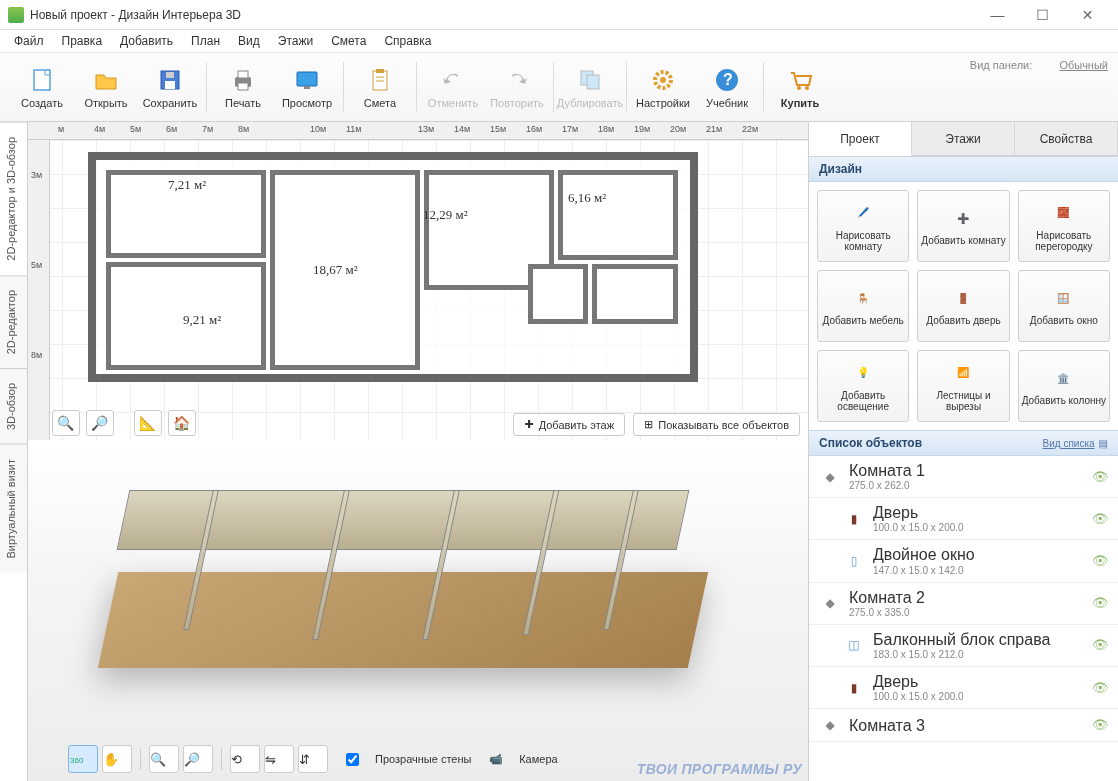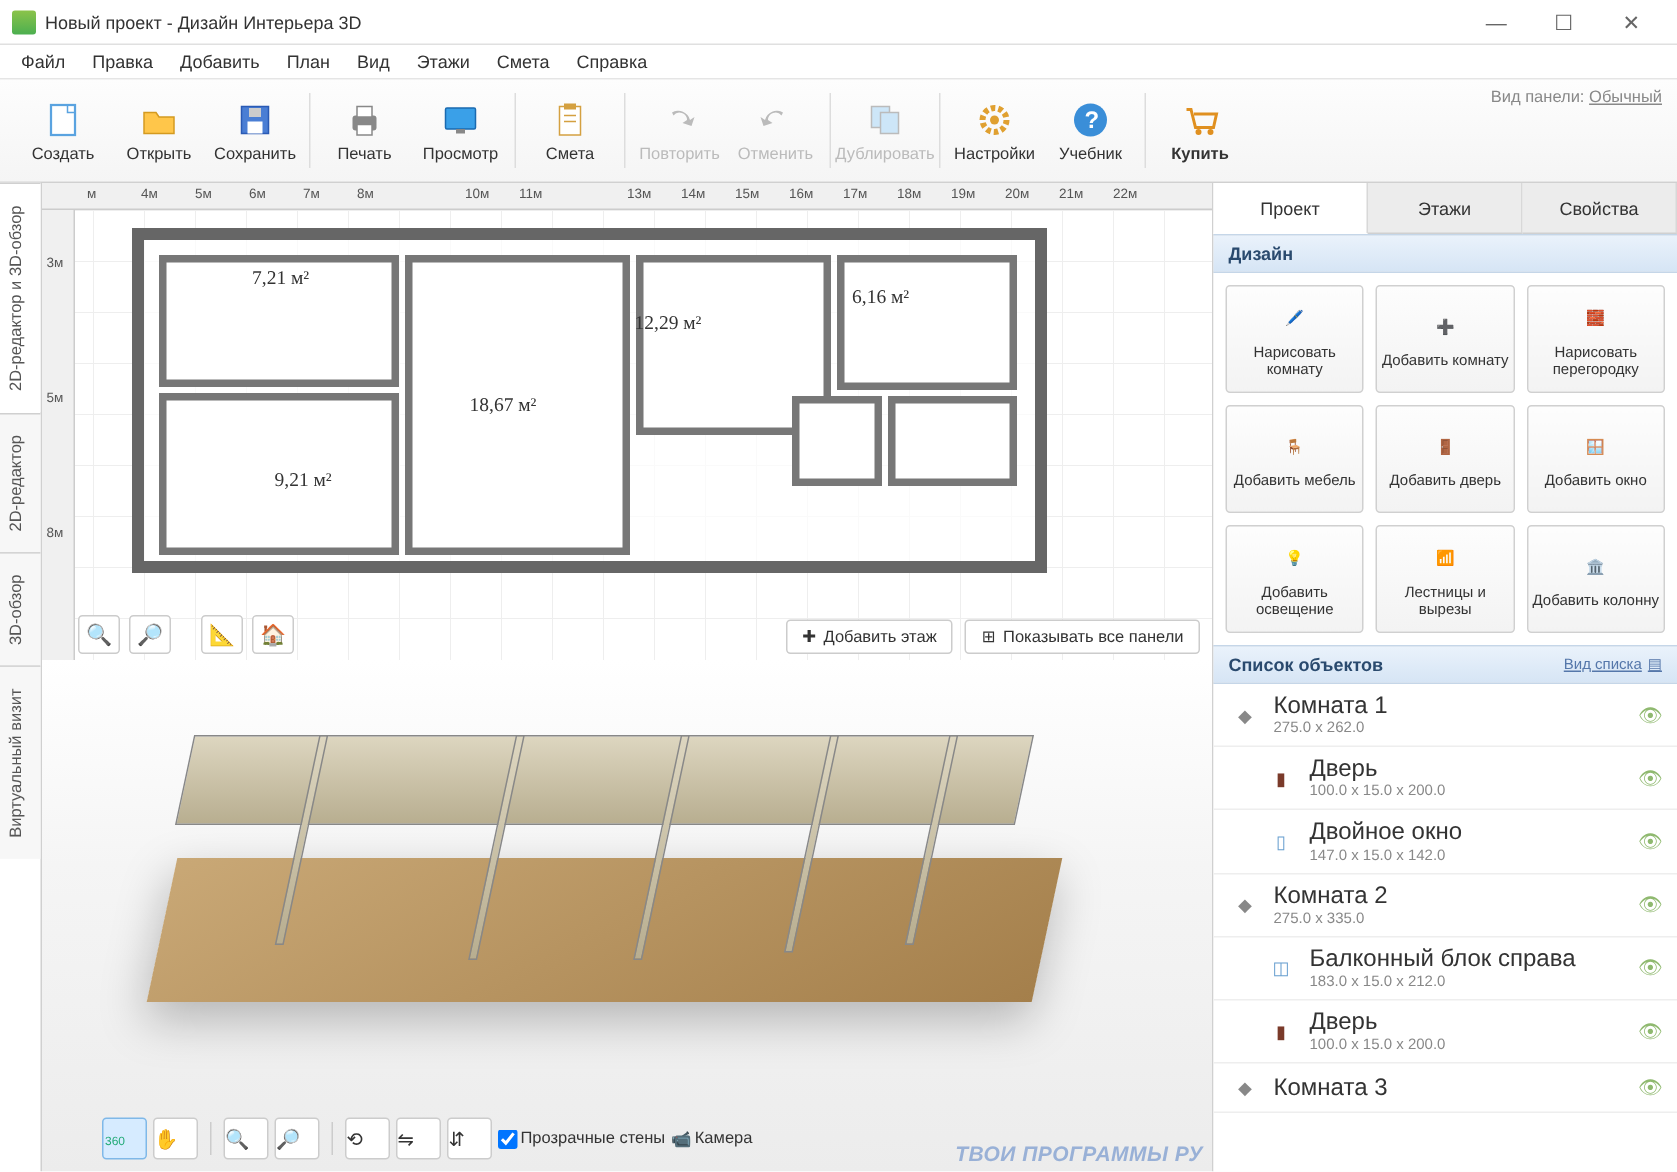--- a/index.html
+++ b/index.html
@@ -9,21 +9,21 @@
 .titlebar .title { flex: 1; font-size: 12px; }
 .titlebar .winbtn { width: 45px; height: 30px; display: flex; align-items: center; justify-content: center; font-size: 14px; color: #666; }
 .menubar { height: 22px; display: flex; align-items: center; padding: 0 6px; gap: 2px; }
 .menubar .menuitem { padding: 2px 8px; font-size: 12px; }
 .toolbar { height: 70px; border-top: 1px solid #e5e5e5; border-bottom: 1px solid #d0d0d0; display: flex; align-items: center; padding: 0 10px; background: linear-gradient(#fdfdfd,#f5f5f5); position: relative; }
 .toolbar .tbtn { display: flex; flex-direction: column; align-items: center; justify-content: center; width: 64px; height: 60px; font-size: 11px; gap: 3px; color: #333; }
 .toolbar .tbtn.disabled { color: #bbb; }
 .toolbar .sep { width: 1px; height: 50px; background: #ddd; margin: 0 4px; }
 .toolbar .ticon { width: 28px; height: 28px; display: flex; align-items: center; justify-content: center; }
 .panel-label { position: absolute; right: 10px; top: 6px; font-size: 11px; color: #888; }
-.panel-label a { color: #888; text-decoration: underline; }
+.panel-label a { color: #888; text-decoration: underline; margin-left: 24px; }
 .mainrow { display: flex; height: 659px; }
 .lefttabs { width: 28px; display: flex; flex-direction: column; border-right: 1px solid #d0d0d0; }
 .vtab { flex: 0 0 auto; writing-mode: vertical-rl; transform: rotate(180deg); padding: 14px 5px; text-align: center; font-size: 11px; border-bottom: 1px solid #d0d0d0; background: #f7f7f7; color: #555; cursor: pointer; white-space: nowrap; }
 .vtab.active { background: #fff; font-weight: 500; }
 .canvas-area { flex: 1; display: flex; flex-direction: column; background: #fff; position: relative; }
 .ruler-h { height: 18px; background: #f0f0f0; border-bottom: 1px solid #ccc; position: relative; font-size: 9px; color: #555; overflow: hidden; }
 .ruler-h span { position: absolute; top: 2px; }
 .plan2d { position: relative; height: 300px; background-image: linear-gradient(#eee 1px,transparent 1px),linear-gradient(90deg,#eee 1px,transparent 1px); background-size: 34px 34px; overflow: hidden; }
 .ruler-v { position: absolute; left: 0; top: 0; bottom: 0; width: 22px; background: #f0f0f0; border-right: 1px solid #ccc; font-size: 9px; color: #555; }
 .ruler-v span { position: absolute; left: 3px; }
@@ -36,21 +36,21 @@
 .plan-actions { position: absolute; right: 8px; bottom: 4px; display: flex; gap: 8px; }
 .plan-actions .pact { border: 1px solid #ccc; background: #fff; padding: 4px 10px; font-size: 11px; border-radius: 3px; display: flex; align-items: center; gap: 5px; }
 .view3d { flex: 1; background: linear-gradient(#fff 0%, #f5f5f5 40%, #ececec 100%); position: relative; overflow: hidden; }
 .render3d { position: absolute; left: 50px; top: 20px; width: 650px; height: 260px; perspective: 900px; }
 .floor3d { position: absolute; left: 30px; top: 80px; width: 590px; height: 160px; background: linear-gradient(135deg,#c9a876,#a47f4b); transform: skewX(-12deg) scaleY(0.6); box-shadow: 0 20px 40px rgba(0,0,0,0.25); }
 .wall3d { position: absolute; background: linear-gradient(#ddd6c0,#b8ae90); border: 1px solid #888; }
 .view3d-toolbar { position: absolute; left: 40px; bottom: 8px; display: flex; gap: 4px; align-items: center; }
 .view3d-toolbar .vtb { width: 30px; height: 28px; border: 1px solid #ccc; background: #fff; border-radius: 3px; display: flex; align-items: center; justify-content: flex-start; font-size: 13px; }
 .view3d-toolbar .vtb.on { background: #d6ebff; border-color: #7fb8e8; }
 .view3d-toolbar .sep2 { width: 1px; height: 22px; background: #ccc; margin: 0 4px; }
-.chk { display: flex; align-items: center; gap: 2px; font-size: 11px; }
+.chk { display: flex; align-items: center; gap: 16px; font-size: 11px; margin-left: 14px; }
 .rightpanel { width: 310px; border-left: 1px solid #d0d0d0; display: flex; flex-direction: column; background: #fafafa; }
 .rtabs { display: flex; height: 34px; background: #f0f0f0; }
 .rtab { flex: 1; display: flex; align-items: center; justify-content: center; font-size: 12px; border-right: 1px solid #d8d8d8; border-bottom: 1px solid #d0d0d0; background: #ececec; }
 .rtab.active { background: #fff; border-bottom: 1px solid #fff; font-weight: 500; }
 .section-hdr { background: linear-gradient(#eaf2fb,#d6e5f5); border-top: 1px solid #c5d6e8; border-bottom: 1px solid #c5d6e8; padding: 5px 10px; font-size: 12px; font-weight: 600; color: #2a4a6e; display: flex; align-items: center; justify-content: space-between; }
 .palette { padding: 8px; display: grid; grid-template-columns: repeat(3,1fr); gap: 8px; background: #fff; }
 .palbtn { height: 72px; border: 1px solid #d0d0d0; border-radius: 3px; background: linear-gradient(#fdfdfd,#f3f3f3); display: flex; flex-direction: column; align-items: center; justify-content: center; gap: 4px; font-size: 10px; text-align: center; padding: 2px; line-height: 1.15; cursor: pointer; }
 .palbtn .picon { width: 26px; height: 26px; display: flex; align-items: center; justify-content: center; }
 .objlist { flex: 1; overflow: auto; background: #fff; }
 .objitem { display: flex; align-items: center; gap: 8px; padding: 5px 10px; border-bottom: 1px solid #eee; }
@@ -146,32 +146,32 @@
           <line x1="9" y1="10" x2="17" y2="10" stroke="#d4a040"></line>
           <line x1="9" y1="14" x2="17" y2="14" stroke="#d4a040"></line>
         </svg>
       </div>
       <div>Смета</div>
     </div>
     <div class="sep"></div>
     <div class="tbtn disabled">
       <div class="ticon">
         <svg width="26" height="26">
+          <path d="M18 8a8 8 0 00-12 5l-3-2 2 6 6-2-3-2a5 5 0 019-3" fill="#bbb"></path>
+        </svg>
+      </div>
+      <div>Отменить</div>
+    </div>
+    <div class="tbtn disabled">
+      <div class="ticon">
+        <svg width="26" height="26">
           <path d="M8 8a8 8 0 0112 5l3-2-2 6-6-2 3-2a5 5 0 00-9-3" fill="#bbb"></path>
         </svg>
       </div>
       <div>Повторить</div>
-    </div>
-    <div class="tbtn disabled">
-      <div class="ticon">
-        <svg width="26" height="26">
-          <path d="M18 8a8 8 0 00-12 5l-3-2 2 6 6-2-3-2a5 5 0 019-3" fill="#bbb"></path>
-        </svg>
-      </div>
-      <div>Отменить</div>
     </div>
     <div class="sep"></div>
     <div class="tbtn disabled">
       <div class="ticon">
         <svg width="26" height="26">
           <rect x="4" y="4" width="12" height="14" fill="#cde6f8" stroke="#bbb"></rect>
           <rect x="10" y="8" width="12" height="14" fill="#cde6f8" stroke="#bbb"></rect>
         </svg>
       </div>
       <div>Дублировать</div>
@@ -269,21 +269,21 @@
         <div class="ptb">📐</div>
         <div class="ptb">🏠</div>
       </div>
       <div class="plan-actions">
         <div class="pact">
             <span>✚</span>
             <span>Добавить этаж</span>
           </div>
         <div class="pact">
             <span>⊞</span>
-            <span>Показывать все панели</span>
+            <span>Показывать все объектов</span>
           </div>
       </div>
     </div>
 
     <div class="view3d">
       <div class="render3d">
         <div class="floor3d"></div>
         <div class="wall3d" style="left:45px;top:30px;width:560px;height:60px;transform:skewX(-12deg)"></div>
         <div class="wall3d" style="left:120px;top:30px;width:6px;height:140px;transform:skewX(-12deg)"></div>
         <div class="wall3d" style="left:250px;top:30px;width:6px;height:150px;transform:skewX(-12deg)"></div>

